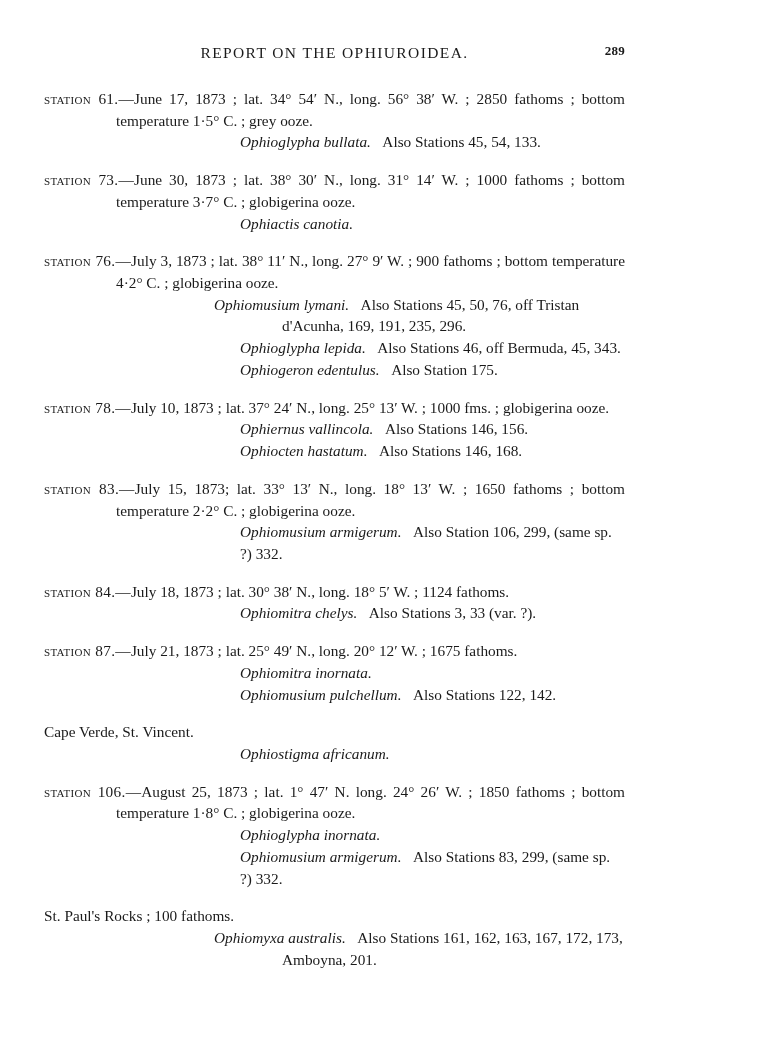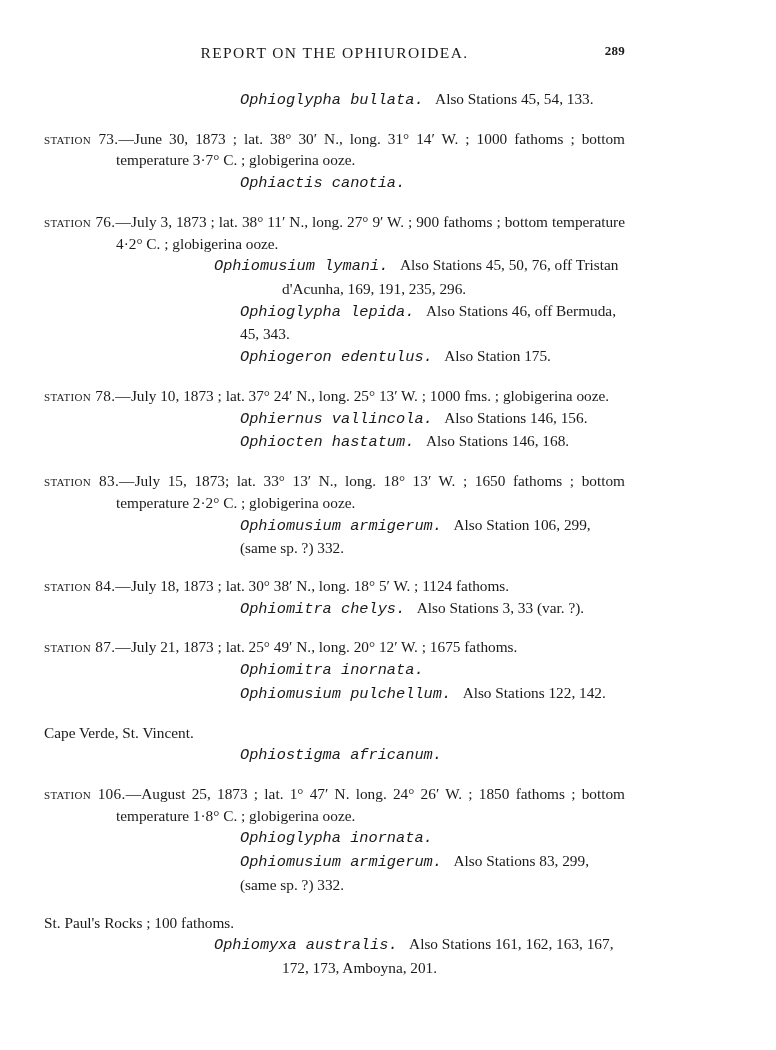--- a/index.html
+++ b/index.html
@@ -81,21 +81,20 @@
   .sp-line.mid {
     padding-left: 196px;
     text-indent: 0;
   }
   .sp-line.wide {
     padding-left: 238px;
     text-indent: -68px;
   }
   .sp-name {
     font-style: italic;
-    font-family: Liberation Mono, monospace;
   }
   .sp-rest {
     font-style: normal;
   }
   .plain-line {
     font-size: 15.3px;
     line-height: 1.42;
     margin: 0;
     padding-left: 0;
     text-align: left;
@@ -108,20 +107,21 @@
 
   <div class="header">
     <div class="running-title">
       <span class="running-title-inner">Report on the Ophiuroidea.</span>
     </div>
     <div class="page-number">289</div>
   </div>
 
   <div id="entries">
       <div class="entry">
+        <p class="station-block"><span class="label">Station 61.—</span><span>June 17, 1873 ; lat. 34° 54′ N., long. 56° 38′ W. ; 2850 fathoms ; bottom temperature 1·5° C. ; grey ooze.</span></p>
         <p class="sp-line mid"><span class="sp-name">Ophioglypha bullata.</span>&nbsp;&nbsp;&nbsp;<span class="sp-rest">Also Stations 45, 54, 133.</span></p>
       </div>
       <div class="entry">
         <p class="station-block"><span class="label">Station 73.—</span><span>June 30, 1873 ; lat. 38° 30′ N., long. 31° 14′ W. ; 1000 fathoms ; bottom temperature 3·7° C. ; globigerina ooze.</span></p>
         <p class="sp-line mid"><span class="sp-name">Ophiactis canotia.</span></p>
       </div>
       <div class="entry">
         <p class="station-block"><span class="label">Station 76.—</span><span>July 3, 1873 ; lat. 38° 11′ N., long. 27° 9′ W. ; 900 fathoms ; bottom temperature 4·2° C. ; globigerina ooze.</span></p>
         <p class="sp-line wide"><span class="sp-name">Ophiomusium lymani.</span>&nbsp;&nbsp;&nbsp;<span class="sp-rest">Also Stations 45, 50, 76, off Tristan d'Acunha, 169, 191, 235, 296.</span></p>
         <p class="sp-line mid"><span class="sp-name">Ophioglypha lepida.</span>&nbsp;&nbsp;&nbsp;<span class="sp-rest">Also Stations 46, off Bermuda, 45, 343.</span></p>

